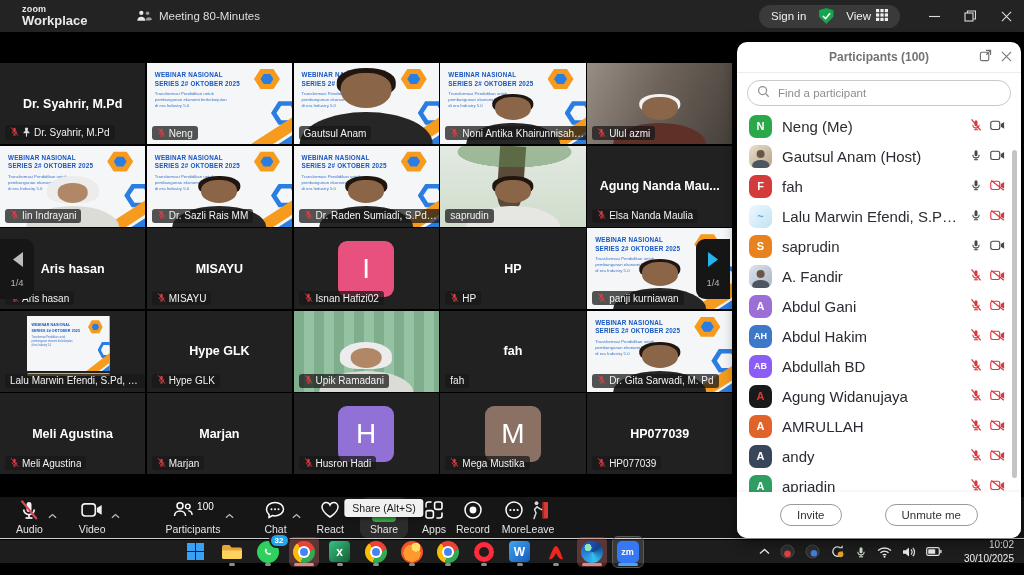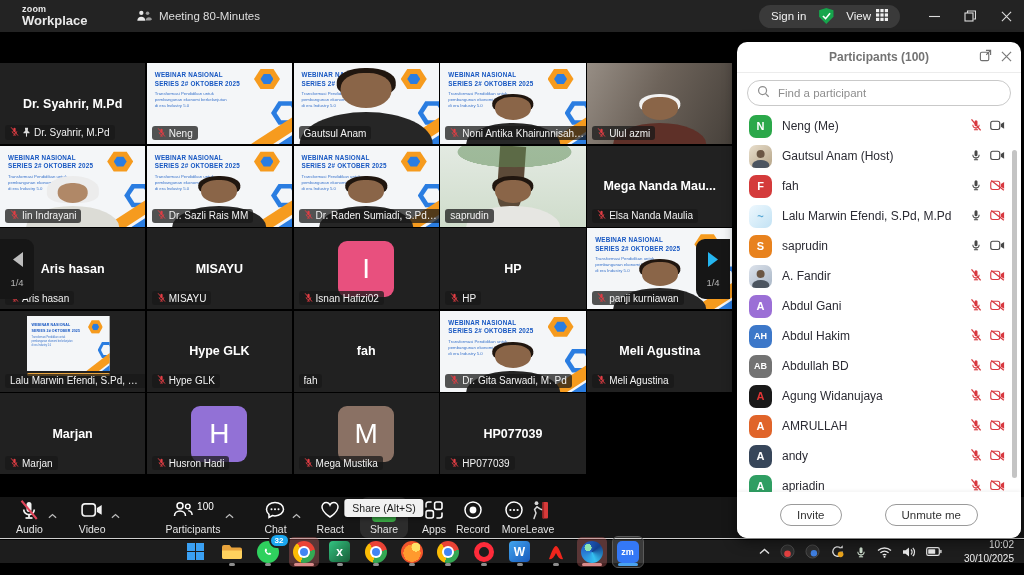--- a/index.html
+++ b/index.html
@@ -77,21 +77,21 @@
   .p-hicons{position:absolute;right:9px;top:0;height:30px;display:flex;align-items:center;gap:9px;}
   .p-search-wrap{padding:7px 10px 5px;}
   .p-search{display:flex;align-items:center;gap:6px;border:1px solid #c9c9c9;border-radius:14px;height:24px;padding:0 9px;}
   .p-search input{border:none;outline:none;font-size:11.5px;color:#333;width:100%;font-family:"Liberation Sans",sans-serif;background:transparent;}
   .p-search input::placeholder{color:#8e8e8e;}
   #p-list{height:384px;overflow:hidden;}
   .p-row{height:30px;display:flex;align-items:center;gap:10px;padding:0 16px 0 12px;}
   .p-av{width:23px;height:23px;border-radius:7px;display:flex;align-items:center;justify-content:center;color:#fff;font-weight:bold;font-size:11px;flex:none;position:relative;overflow:hidden;}
   .p-av.ph::before{content:"";position:absolute;left:50%;top:22%;transform:translateX(-50%);width:38%;height:38%;background:#6b5644;border-radius:50%;}
   .p-av.ph::after{content:"";position:absolute;left:50%;bottom:-8%;transform:translateX(-50%);width:76%;height:42%;background:#4c5560;border-radius:50% 50% 0 0;}
-  .p-name{flex:1;font-size:12px;color:#2b2b33;white-space:nowrap;overflow:hidden;text-overflow:ellipsis;}
+  .p-name{flex:1;font-size:15px;color:#2b2b33;white-space:nowrap;overflow:hidden;text-overflow:ellipsis;}
   .p-ics{display:flex;align-items:center;gap:8px;flex:none;}
   .p-scroll{position:absolute;right:4px;top:108px;width:5px;height:328px;background:#c4c4c4;border-radius:3px;}
   .p-foot{position:absolute;left:0;bottom:0;width:100%;height:46px;background:#fff;display:flex;align-items:center;justify-content:space-evenly;box-shadow:0 -1px 4px rgba(0,0,0,.06);}
   .p-btn{border:1px solid #9a9a9a;border-radius:12px;background:#fff;color:#333;font-size:11.5px;padding:4px 16px;font-family:"Liberation Sans",sans-serif;}
 
   
   .toolbar{position:absolute;left:0;top:497px;width:1024px;height:42px;background:#161616;border-bottom:1px solid #cfcfcf;display:flex;align-items:stretch;padding-left:16px;box-sizing:border-box;}
   #toolbar-items{display:flex;align-items:stretch;}
   .tb-group{display:flex;align-items:flex-start;padding-top:4px;}
   .tb-item{display:flex;flex-direction:column;align-items:center;gap:1px;color:#e4e4e4;}
@@ -381,21 +381,21 @@
           <div class="sil white">
             <div class="hair"></div>
             <div class="head"></div>
             <div class="body"></div>
           </div>
           <div class="tile-label">
             <span class="tl-txt">saprudin</span>
           </div>
         </div>
         <div class="tile">
-          <div class="center-name">Mega Nanda Mau...</div>
+          <div class="center-name">Agung Nanda Mau...</div>
           <div class="tile-label">
             <span><svg width="9" height="9" viewBox="0 0 16 16">
                 <rect x="6" y="1.5" width="4" height="8" rx="2" fill="#e23d44"></rect>
                 <path d="M3.8 7.5a4.2 4.2 0 0 0 8.4 0" fill="none" stroke="#e23d44" stroke-width="1.4"></path>
                 <line x1="8" y1="12" x2="8" y2="14.2" stroke="#e23d44" stroke-width="1.4"></line>
                 <line x1="5.2" y1="14.4" x2="10.8" y2="14.4" stroke="#e23d44" stroke-width="1.4"></line>
                 <line x1="2" y1="0.6" x2="14.2" y2="15.2" stroke="#e23d44" stroke-width="1.7"></line>
               </svg></span>
             <span class="tl-txt">Elsa Nanda Maulia</span>
           </div>
@@ -503,20 +503,38 @@
           <div class="center-name">Hype GLK</div>
           <div class="tile-label">
             <span><svg width="9" height="9" viewBox="0 0 16 16">
                 <rect x="6" y="1.5" width="4" height="8" rx="2" fill="#e23d44"></rect>
                 <path d="M3.8 7.5a4.2 4.2 0 0 0 8.4 0" fill="none" stroke="#e23d44" stroke-width="1.4"></path>
                 <line x1="8" y1="12" x2="8" y2="14.2" stroke="#e23d44" stroke-width="1.4"></line>
                 <line x1="5.2" y1="14.4" x2="10.8" y2="14.4" stroke="#e23d44" stroke-width="1.4"></line>
                 <line x1="2" y1="0.6" x2="14.2" y2="15.2" stroke="#e23d44" stroke-width="1.7"></line>
               </svg></span>
             <span class="tl-txt">Hype GLK</span>
+          </div>
+        </div>
+        <div class="tile">
+          <div class="scene sc-green"></div>
+          <div class="sil hijab">
+            <div class="hair"></div>
+            <div class="head"></div>
+            <div class="body"></div>
+          </div>
+          <div class="tile-label">
+            <span><svg width="9" height="9" viewBox="0 0 16 16">
+                <rect x="6" y="1.5" width="4" height="8" rx="2" fill="#e23d44"></rect>
+                <path d="M3.8 7.5a4.2 4.2 0 0 0 8.4 0" fill="none" stroke="#e23d44" stroke-width="1.4"></path>
+                <line x1="8" y1="12" x2="8" y2="14.2" stroke="#e23d44" stroke-width="1.4"></line>
+                <line x1="5.2" y1="14.4" x2="10.8" y2="14.4" stroke="#e23d44" stroke-width="1.4"></line>
+                <line x1="2" y1="0.6" x2="14.2" y2="15.2" stroke="#e23d44" stroke-width="1.7"></line>
+              </svg></span>
+            <span class="tl-txt">Upik Ramadani</span>
           </div>
         </div>
         <div class="tile">
           <div class="center-name">fah</div>
           <div class="tile-label">
             <span class="tl-txt">fah</span>
           </div>
         </div>
         <div class="tile">
           <div class="banner">
@@ -780,21 +798,21 @@
                 <line x1="2" y1="0.6" x2="14.2" y2="15.2" stroke="#d8383f" stroke-width="1.7"></line>
               </svg></span>
             <span><svg width="15" height="10.799999999999999" viewBox="0 0 20 14">
                 <rect x="1" y="1.5" width="12" height="11" rx="2.6" fill="none" stroke="#d8383f" stroke-width="1.5"></rect>
                 <path d="M14.5 5.2l4.3-2.6v8.8l-4.3-2.6z" fill="#d8383f"></path>
                 <line x1="1.6" y1="0.6" x2="18.5" y2="13.6" stroke="#d8383f" stroke-width="1.6"></line>
               </svg></span>
           </span>
         </div>
         <div class="p-row">
-          <span class="p-av" style="background: #737373; font-size: 9px;">AB</span>
+          <span class="p-av" style="background: #8b5cf6; font-size: 9px;">AB</span>
           <span class="p-name">Abdullah BD</span>
           <span class="p-ics">
             <span><svg width="12" height="12" viewBox="0 0 16 16">
                 <rect x="6" y="1.5" width="4" height="8" rx="2" fill="#d8383f"></rect>
                 <path d="M3.8 7.5a4.2 4.2 0 0 0 8.4 0" fill="none" stroke="#d8383f" stroke-width="1.4"></path>
                 <line x1="8" y1="12" x2="8" y2="14.2" stroke="#d8383f" stroke-width="1.4"></line>
                 <line x1="5.2" y1="14.4" x2="10.8" y2="14.4" stroke="#d8383f" stroke-width="1.4"></line>
                 <line x1="2" y1="0.6" x2="14.2" y2="15.2" stroke="#d8383f" stroke-width="1.7"></line>
               </svg></span>
             <span><svg width="15" height="10.799999999999999" viewBox="0 0 20 14">

